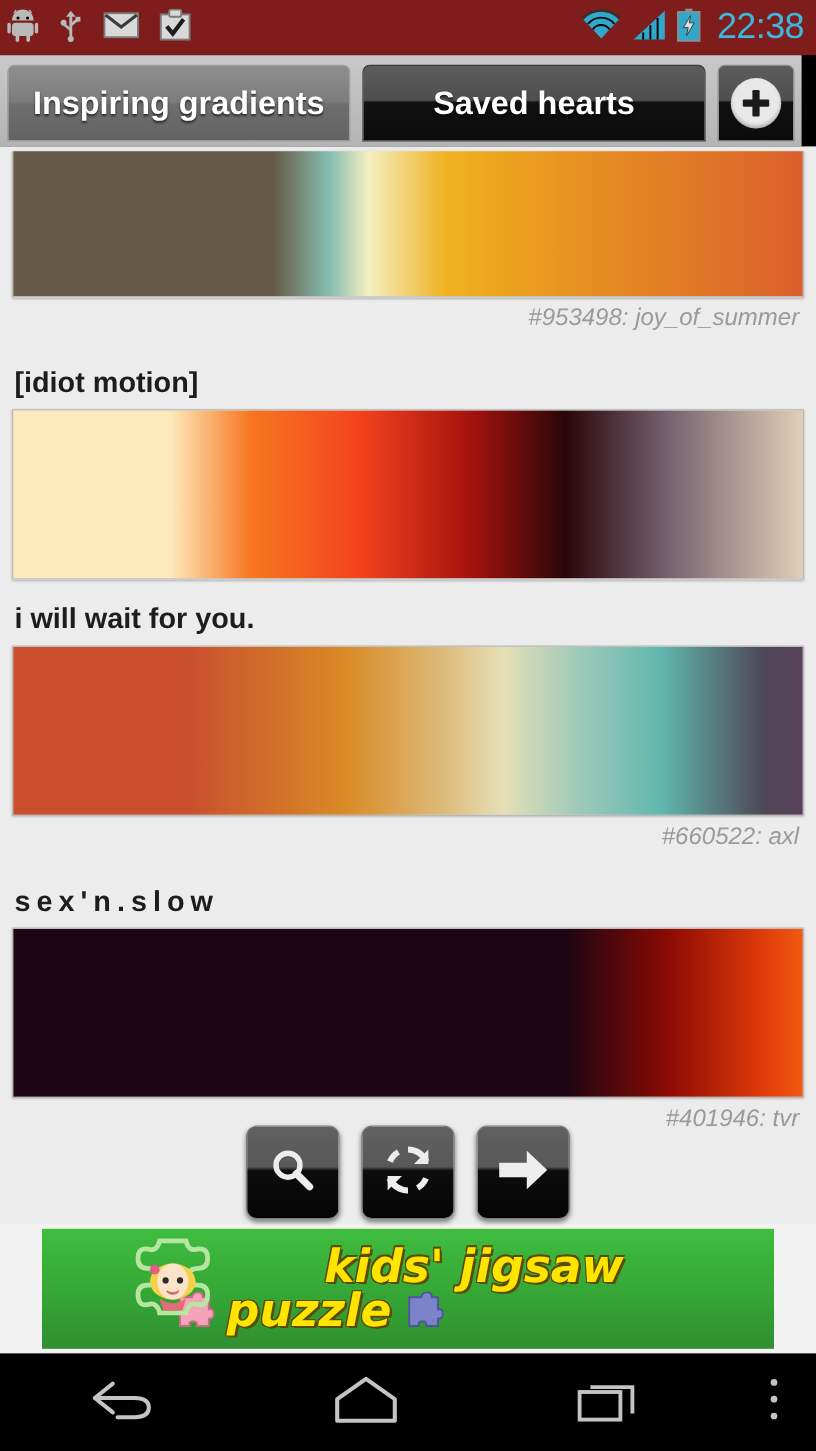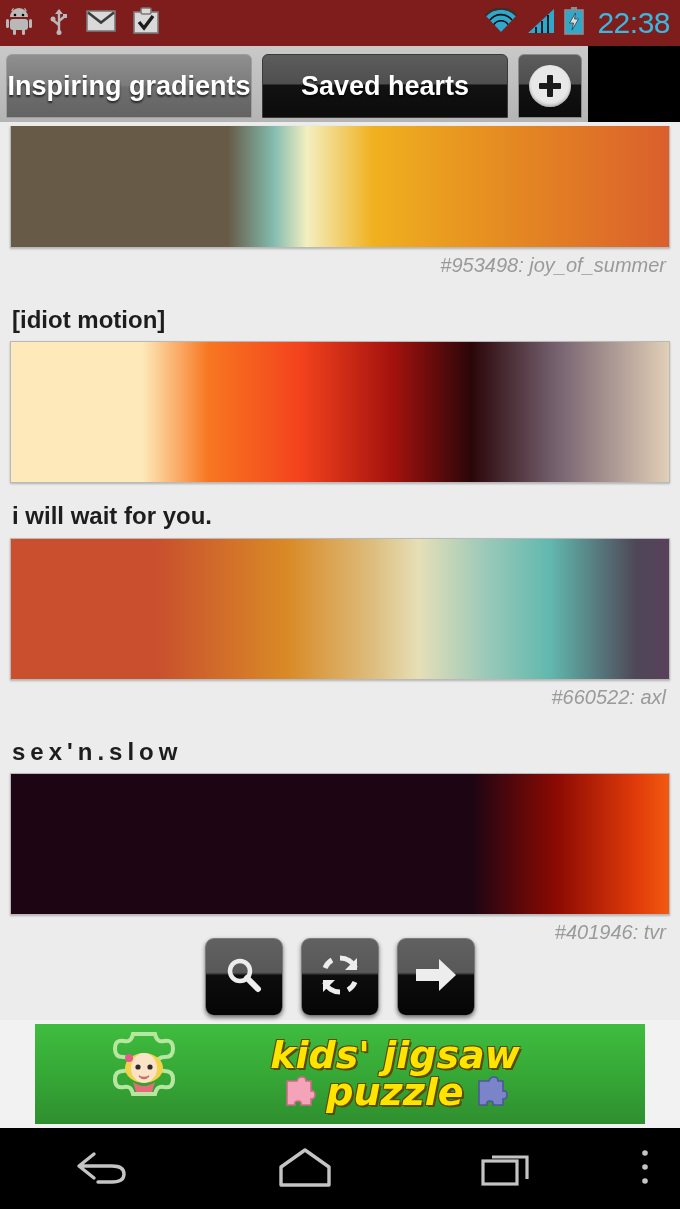--- a/index.html
+++ b/index.html
@@ -20,21 +20,21 @@
   .sb-left { display: flex; align-items: center; gap: 16px; flex: 1; }
   .sb-right { display: flex; align-items: center; gap: 9px; }
   .sb-icon { display: block; }
   .sb-clock {
     color: #39b8e0; font-size: 30px; font-weight: 400;
     letter-spacing: -0.5px; margin-left: 4px; line-height: 1;
   }
 
   
   .tabbar {
-    position: absolute; top: 46px; left: 0; width: 588px; height: 76px;
+    position: absolute; top: 46px; left: 0; width: 668px; height: 76px;
     background: linear-gradient(#c9c9c9, #b4b4b4);
     display: flex; align-items: flex-start; padding: 8px 6px 0 6px; gap: 10px;
   }
   .tab {
     height: 64px; border-radius: 6px 6px 0 0;
     display: flex; align-items: center; justify-content: center;
     color: #ffffff; font-size: 27px; font-weight: bold;
     text-shadow: 0 2px 2px rgba(0,0,0,.65);
     position: relative; overflow: hidden;
   }
@@ -109,21 +109,21 @@
     background: linear-gradient(#3fbd3f 0%, #35a635 55%, #2f8f2f 100%);
     display: flex; align-items: center; position: relative; overflow: hidden;
   }
   .ad-girl { position: absolute; left: 58px; top: 4px; }
   .ad-text {
     flex: 1; text-align: center; margin-left: 110px;
     font-family: "DejaVu Sans", sans-serif; font-style: italic; font-weight: bold;
     color: #ffe400; font-size: 38px; line-height: 0.98;
     text-shadow: 2px 2px 0 #5a4b00, -1px -1px 0 #5a4b00, 1px -1px 0 #5a4b00, -1px 1px 0 #5a4b00;
   }
-  .ad-line2 { display: flex; align-items: center; justify-content: center; gap: 10px; }
+  .ad-line2 { display: flex; align-items: center; justify-content: flex-start; gap: 10px; }
 
   
   .navbar {
     position: absolute; left: 0; top: 1128px; width: 680px; height: 81px;
     background: #000; display: flex; align-items: center;
   }
   .nav-btn { flex: 1; display: flex; align-items: center; justify-content: center; }
   .nav-overflow { width: 70px; display: flex; align-items: center; justify-content: center; }
 </style>
 </head>

